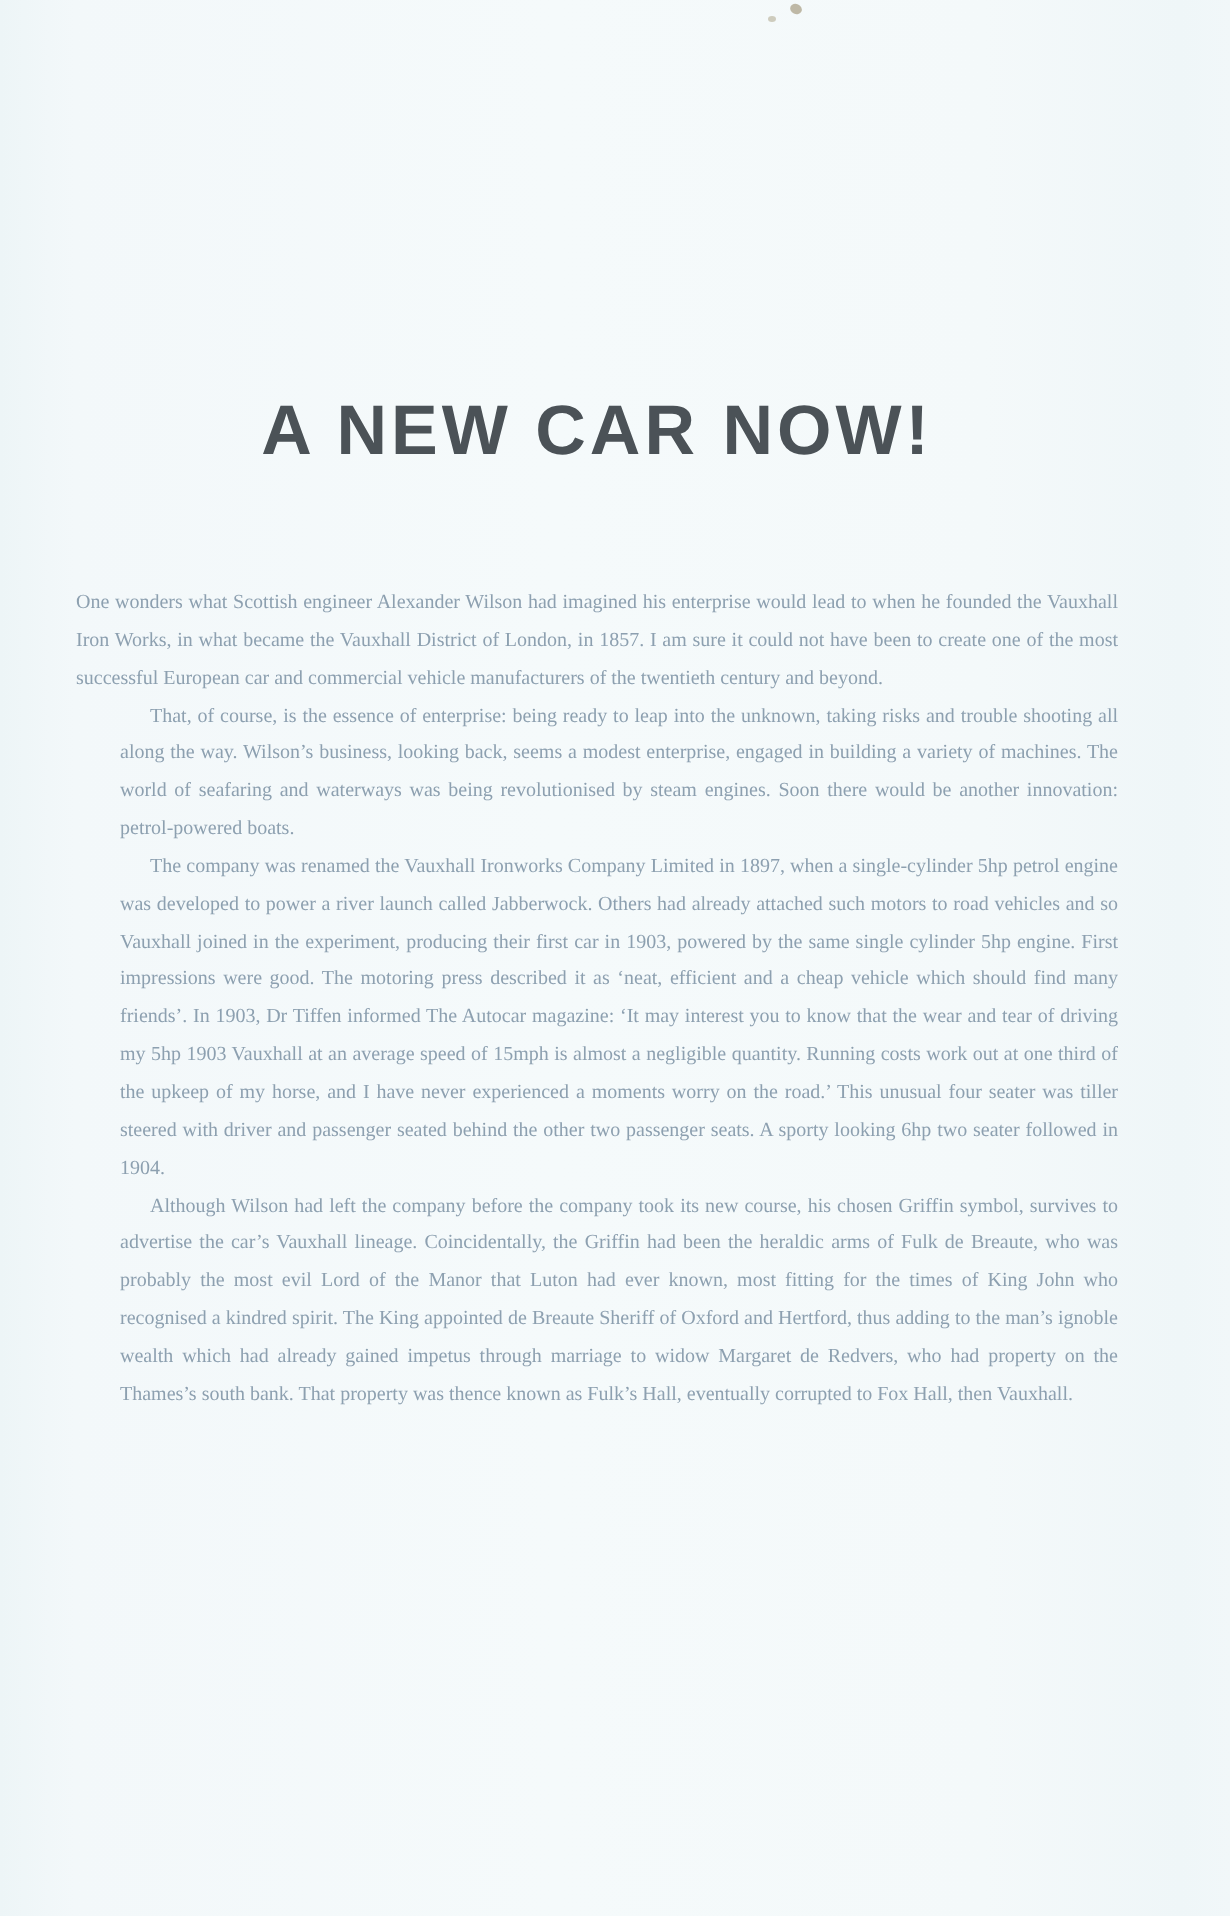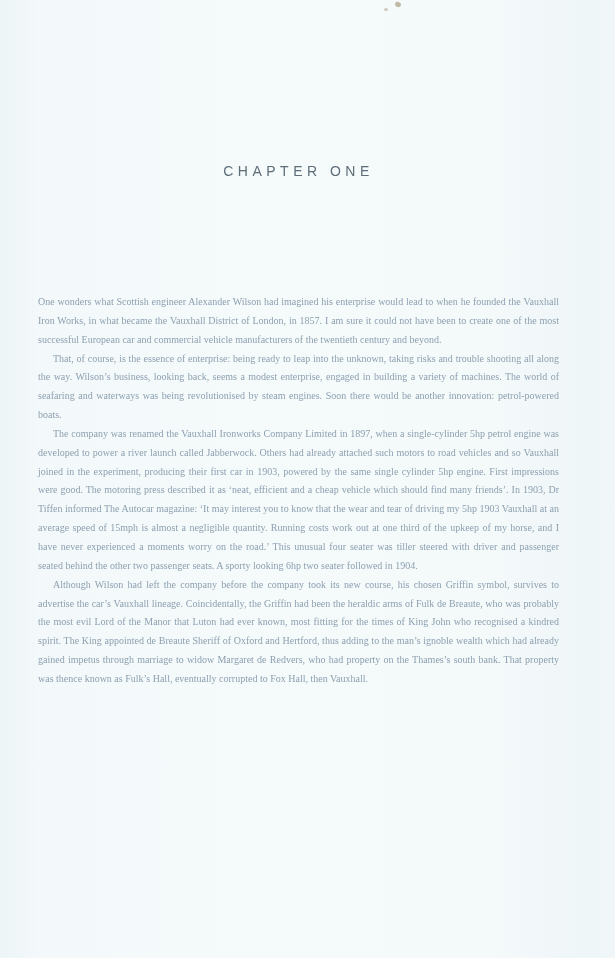--- a/index.html
+++ b/index.html
@@ -55,20 +55,21 @@
     line-height: 18.85px;
     text-align: justify;
     color: #8da0b0;
   }
   .body-text p {
     margin: 0;
     padding: 0;
   }
   .body-text p.indent {
     text-indent: 15px;
+    margin-left: 22px;
   }
   .italic {
   }
   .speck {
     position: absolute;
     border-radius: 50%;
   }
   .speck-1 {
     left: 395px;
     top: 2px;
@@ -84,20 +85,20 @@
     height: 3px;
     background: rgba(160, 148, 115, 0.45);
   }
 </style>
 </head>
 <body>
 
 <div class="scan-page">
   <div class="speck speck-1"></div>
   <div class="speck speck-2"></div>
-  <div class="chapter-label">CHAPTER ONE</div>
+  <h1 class="page-title">A NEW CAR NOW!</h1>
   <div class="body-text">
       <p class=""><span>One wonders what Scottish engineer Alexander Wilson had imagined his enterprise would lead to when he founded the Vauxhall Iron Works, in what became the Vauxhall District of London, in 1857. I am sure it could not have been to create one of the most successful European car and commercial vehicle manufacturers of the twentieth century and beyond.</span></p>
       <p class="indent"><span>That, of course, is the essence of enterprise: being ready to leap into the unknown, taking risks and trouble shooting all along the way. Wilson’s business, looking back, seems a modest enterprise, engaged in building a variety of machines. The world of seafaring and waterways was being revolutionised by steam engines. Soon there would be another innovation: petrol-powered boats.</span></p>
       <p class="indent"><span>The company was renamed the Vauxhall Ironworks Company Limited in 1897, when a single-cylinder 5hp petrol engine was developed to power a river launch called </span><span class="italic">Jabberwock</span><span>. Others had already attached such motors to road vehicles and so Vauxhall joined in the experiment, producing their first car in 1903, powered by the same single cylinder 5hp engine. First impressions were good. The motoring press described it as ‘neat, efficient and a cheap vehicle which should find many friends’. In 1903, Dr Tiffen informed </span><span class="italic">The Autocar</span><span> magazine: ‘It may interest you to know that the wear and tear of driving my 5hp 1903 Vauxhall at an average speed of 15mph is almost a negligible quantity. Running costs work out at one third of the upkeep of my horse, and I have never experienced a moments worry on the road.’ This unusual four seater was tiller steered with driver and passenger seated behind the other two passenger seats. A sporty looking 6hp two seater followed in 1904.</span></p>
       <p class="indent"><span>Although Wilson had left the company before the company took its new course, his chosen Griffin symbol, survives to advertise the car’s Vauxhall lineage. Coincidentally, the Griffin had been the heraldic arms of Fulk de Breaute, who was probably the most evil Lord of the Manor that Luton had ever known, most fitting for the times of King John who recognised a kindred spirit. The King appointed de Breaute Sheriff of Oxford and Hertford, thus adding to the man’s ignoble wealth which had already gained impetus through marriage to widow Margaret de Redvers, who had property on the Thames’s south bank. That property was thence known as Fulk’s Hall, eventually corrupted to Fox Hall, then Vauxhall.</span></p>
     </div>
 </div>
 
 </body></html>

